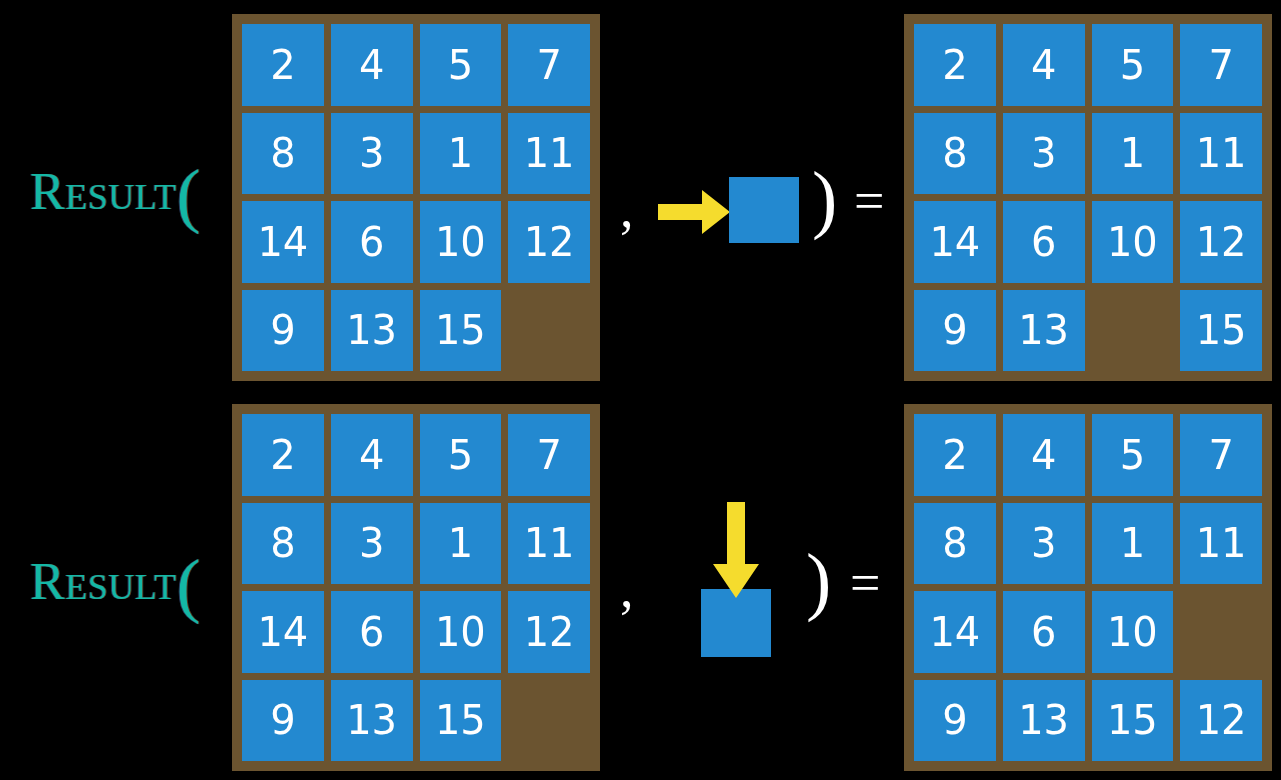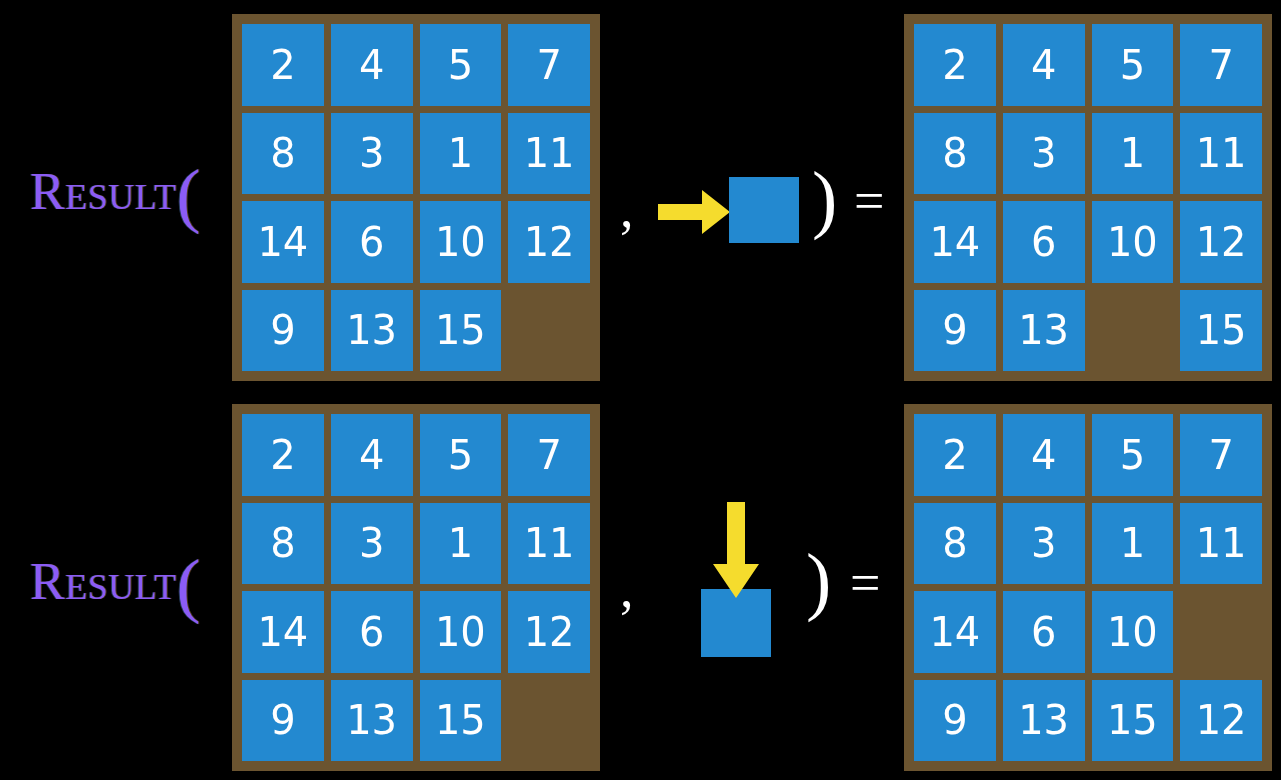--- a/index.html
+++ b/index.html
@@ -15,21 +15,21 @@
   .eq-row { position: absolute; left: 0; width: 1281px; height: 390px; }
   .eq-row.top    { top: 0; }
   .eq-row.bottom { top: 390px; }
 
   
   .result-label {
     position: absolute;
     left: 30px;
     top: 50%;
     transform: translateY(-50%);
-    color: #8b5cf6;
+    color: #14b8a6;
     font-family: "Liberation Serif", serif;
     font-variant: small-caps;
     font-size: 52px;
     line-height: 1;
     letter-spacing: 0.5px;
     white-space: nowrap;
     text-shadow: 1px 0 0 rgba(150,110,60,.55), -1px 0 0 rgba(70,110,170,.55);
   }
   .result-label .paren {
     font-variant: normal;

